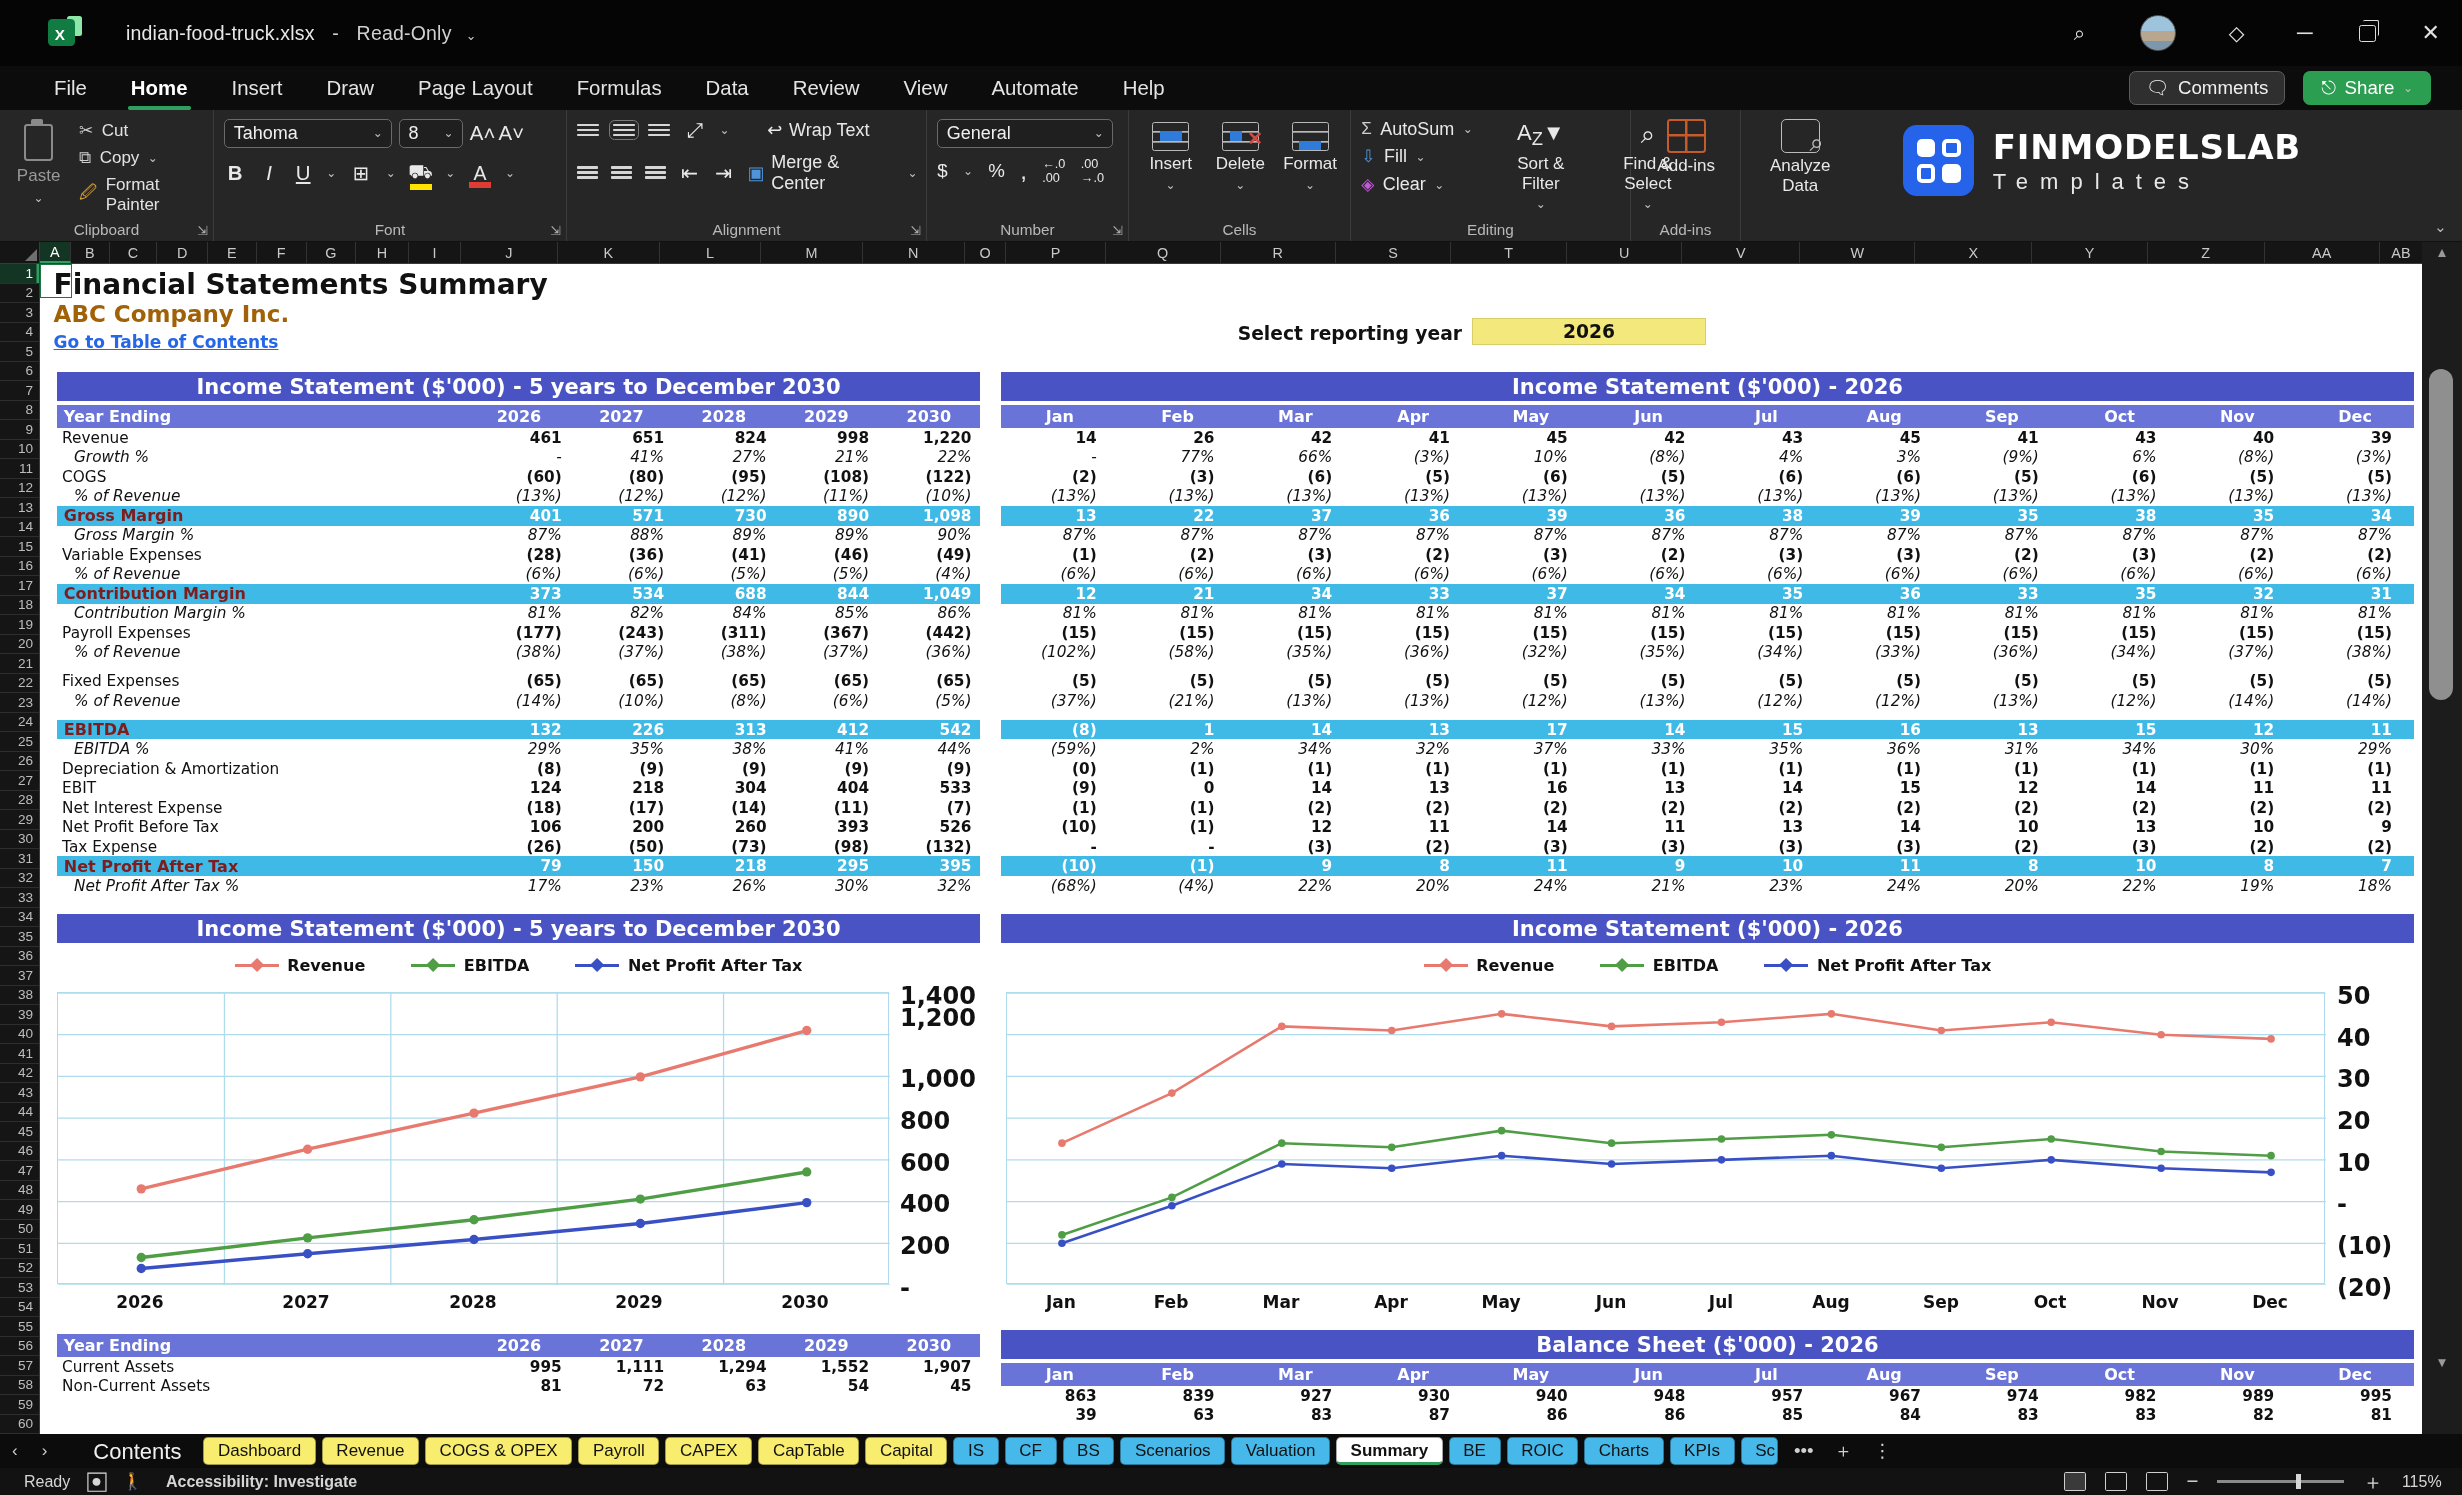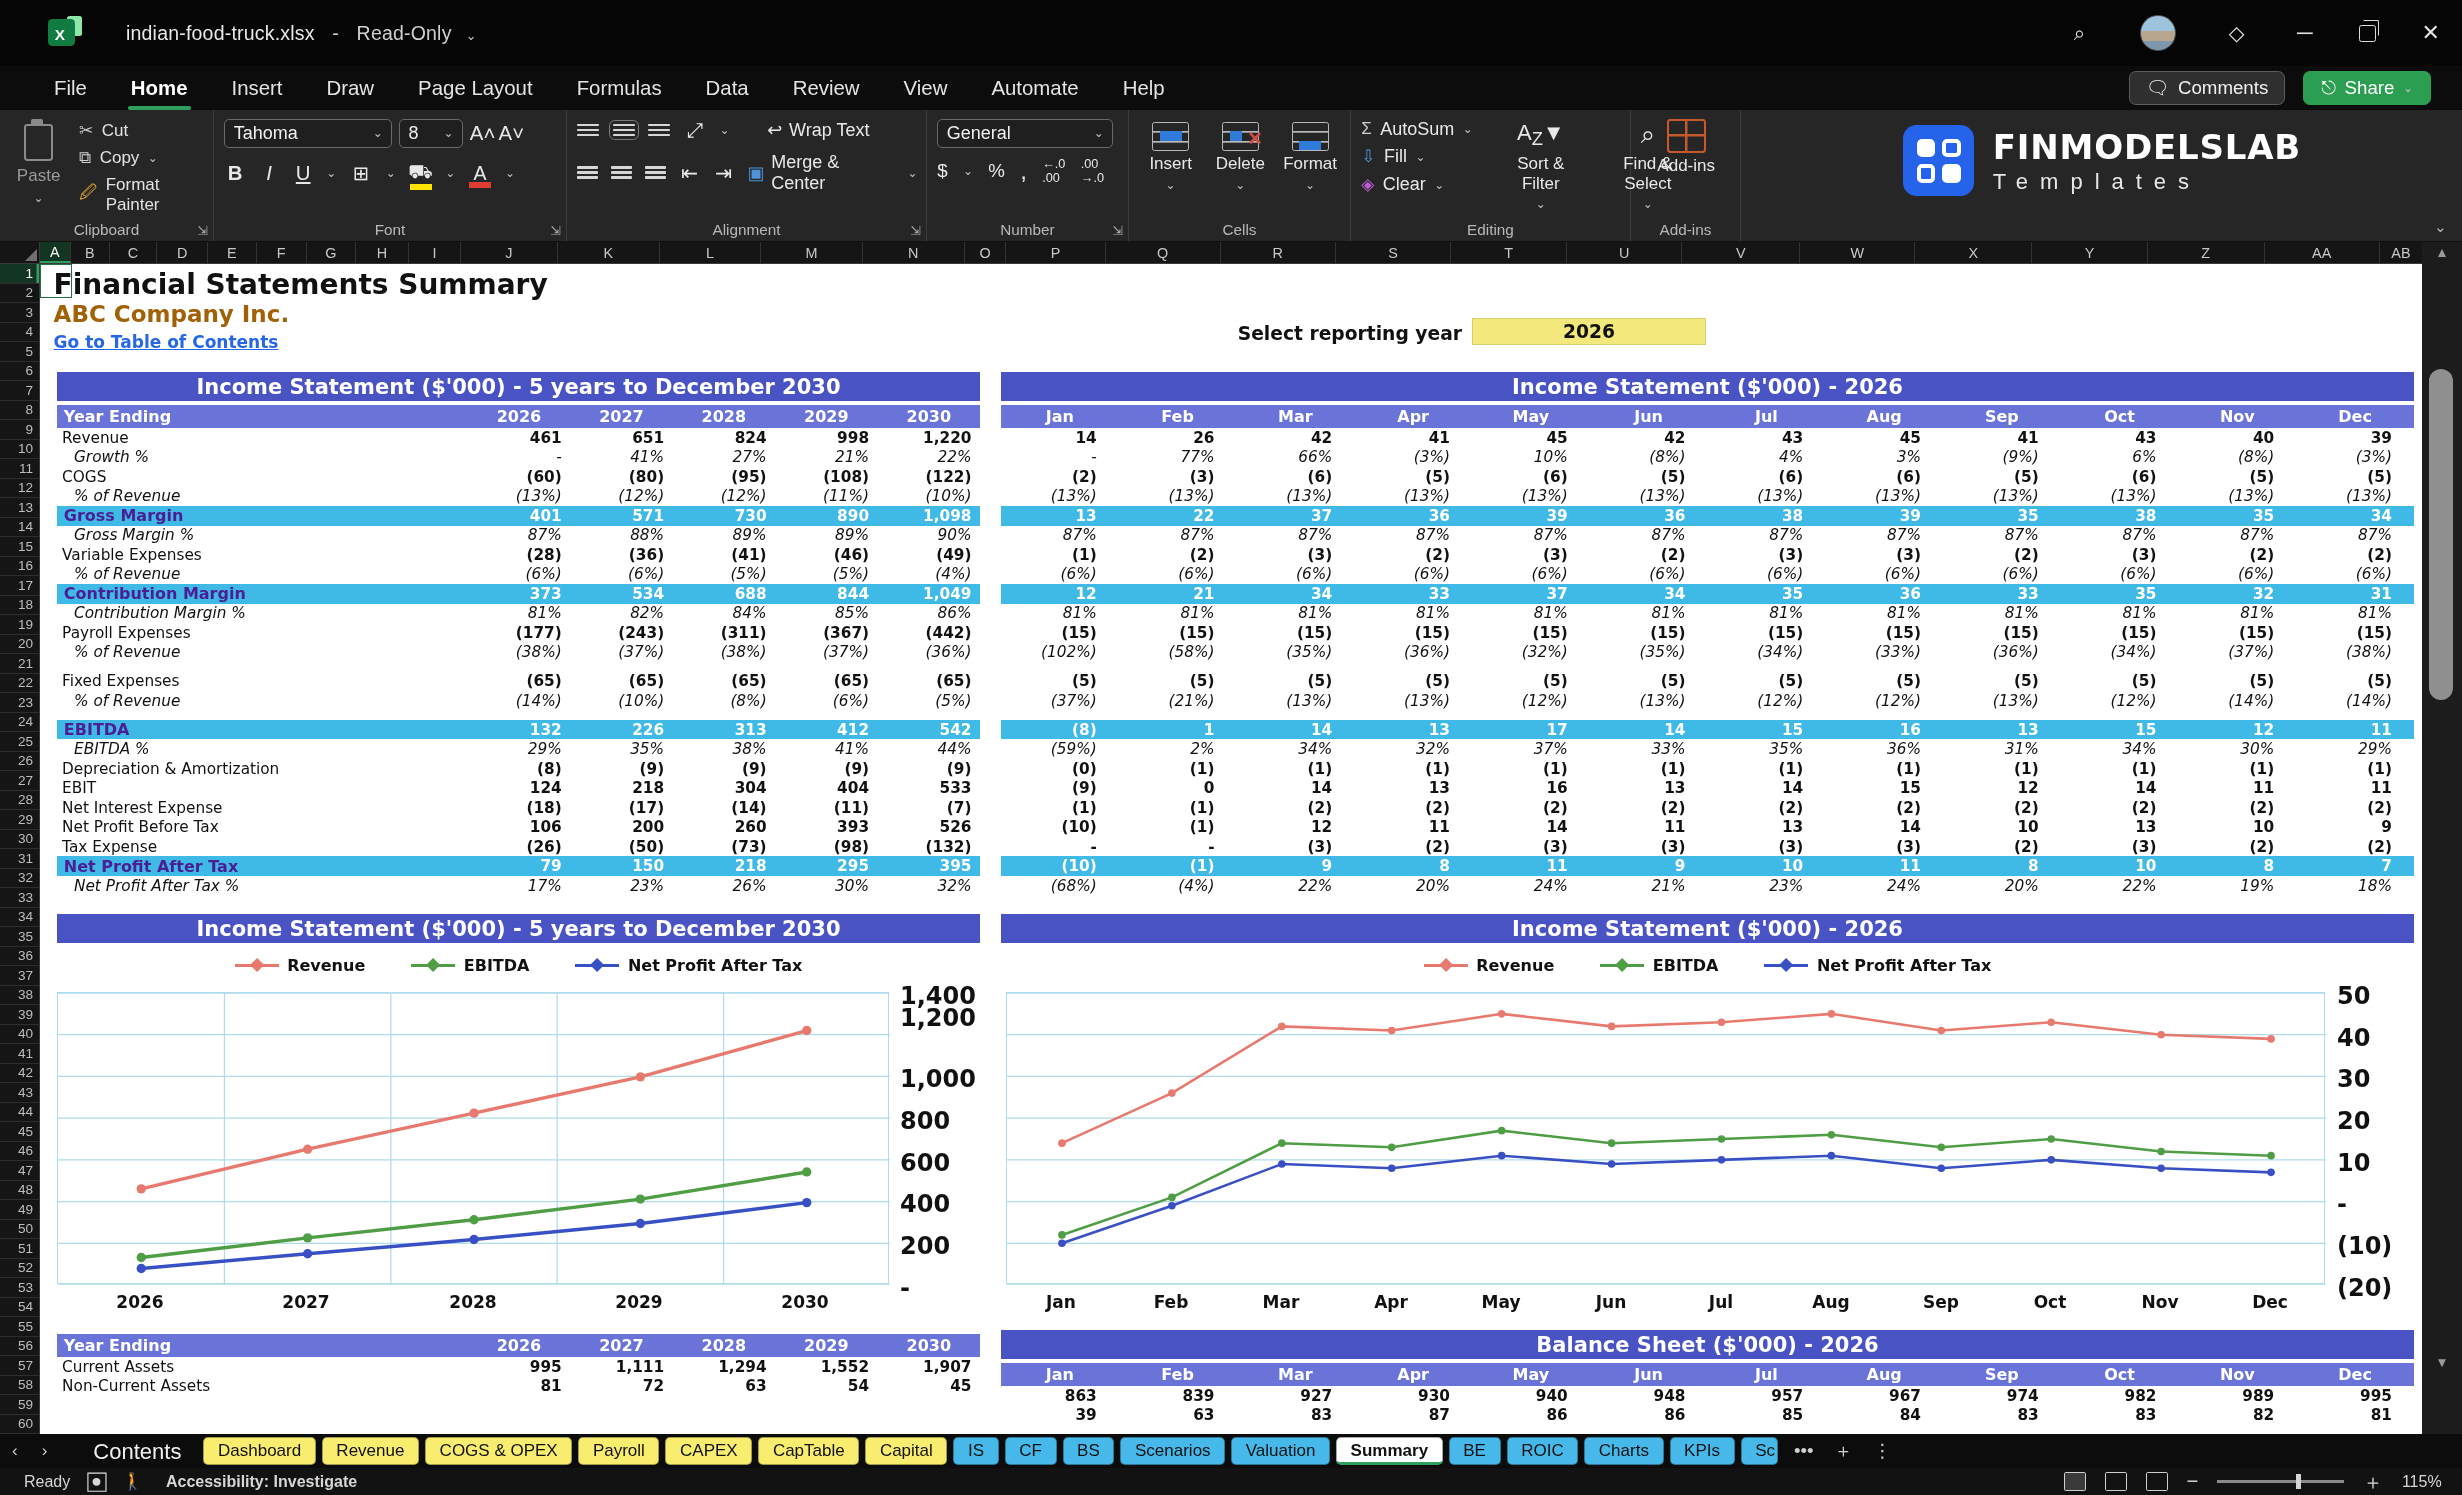--- a/index.html
+++ b/index.html
@@ -106,21 +106,21 @@
   .a1box { border:1.7px solid #217346; }
 
   .ftable { position:absolute; font-family:"DejaVu Sans",sans-serif; }
   .ft-title { height:29px; background:#4a53c3; color:#fff; font-weight:bold; font-size:21px; display:flex; align-items:center; justify-content:center; }
   .ft-head { height:23px; background:#6a74d8; color:#fff; font-weight:bold; font-size:16px; display:flex; margin-top:4.2px; }
   .ft-row { height:19.5px; display:flex; align-items:center; }
   .ft-row.section { background:#3fb9e6; }
   .ft-row.spacer { height:9.3px; }
   .lblcell { flex:0 0 44.5%; padding-left:5.1px; font-size:15.3px; color:#111; display:flex; align-items:center; height:100%; }
   .ft-row.pct .lblcell { padding-left:17px; font-style:italic; }
-  .ft-row.section .lblcell { color:#4c1d95; font-weight:bold; font-size:16px; padding-left:6.8px; }
+  .ft-row.section .lblcell { color:#7f1d1d; font-weight:bold; font-size:16px; padding-left:6.8px; }
   .vcell { flex:1; text-align:right; font-size:15.3px; color:#111; padding-right:8.5px; font-weight:bold; }
   .monthly .vcell { padding-right:22px; }
   .ft-row.pct .vcell { font-weight:normal; font-style:italic; }
   .ft-row.section .vcell { color:#fff; }
   .ft-head .hlbl { flex:0 0 44.5%; padding-left:6.8px; display:flex; align-items:center; }
   .ft-head .hval { flex:1; text-align:center; align-self:center; }
 
   .chart-legend { position:absolute; display:flex; justify-content:center; gap:46px; align-items:center; }
   .leg-item { display:flex; align-items:center; gap:8.5px; font-size:16px; font-weight:bold; color:#111; }
   .leg-marker { position:relative; width:44px; height:13.6px; }
@@ -397,20 +397,26 @@
     </div>
 
     <div class="rgroup" style="width:110px;">
       <div class="editbig" style="width:90px;">
         <span class="addin-ic"></span>
         <span>Add-ins</span>
       </div>
       <div class="rlabel">Add-ins</div>
     </div>
 
+    <div class="rgroup" style="width:119px; border-right:none;">
+      <div class="editbig" style="width:98px;">
+        <span class="analyze-ic"></span>
+        <span>Analyze Data</span>
+      </div>
+    </div>
 
     <div class="logo">
       <div class="logo-badge">
           <i></i>
           <i class="o"></i>
           <i class="o"></i>
           <i></i>
         </div>
       <div class="logo-text">
         <div class="big">FINMODELSLAB</div>

